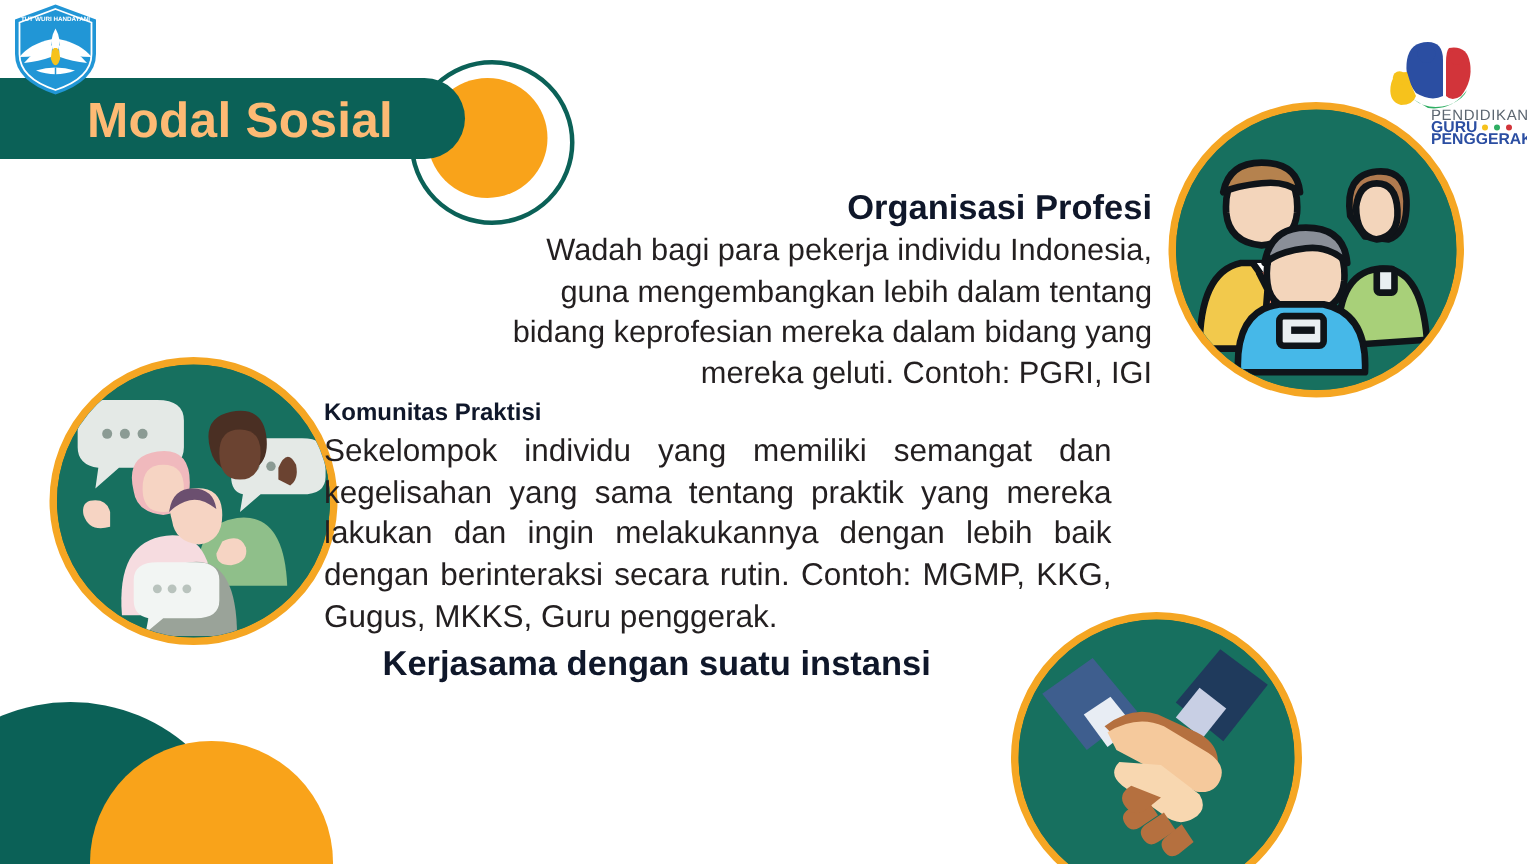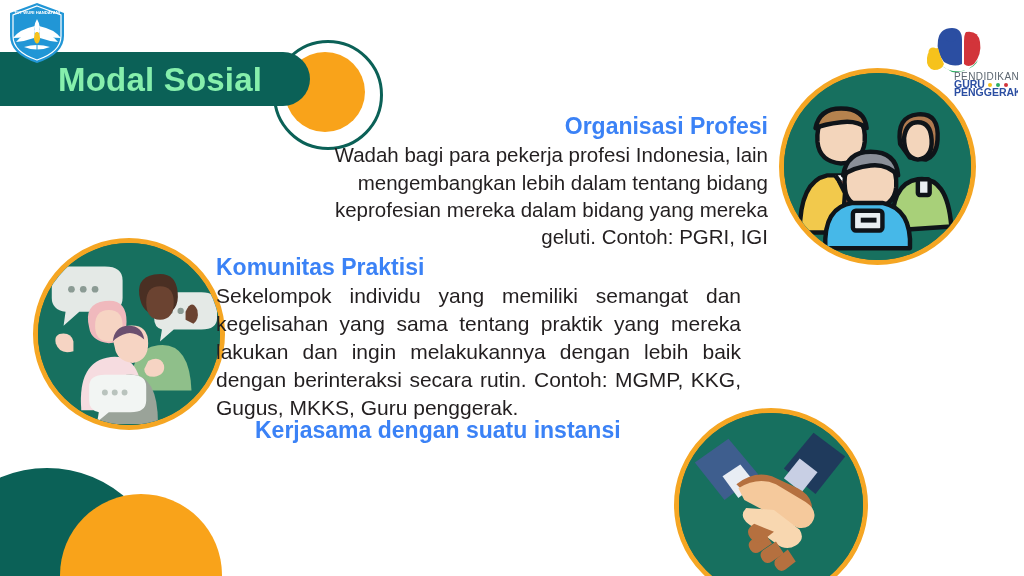--- a/index.html
+++ b/index.html
@@ -20,21 +20,21 @@
     border-radius:50%;background:#f9a31a;
   }
 
   
   .banner{
     position:absolute;left:-20px;top:52px;width:330px;height:54px;
     background:#0b6157;border-radius:0 30px 30px 0;
     display:flex;align-items:center;z-index:6;
   }
   .banner-title{
-    color:#86efac;font-size:33px;font-weight:700;letter-spacing:.2px;
+    color:#fdba74;font-size:33px;font-weight:700;letter-spacing:.2px;
     margin-left:78px;line-height:1;white-space:nowrap;
   }
   .banner-dot-ring{
     position:absolute;left:273px;top:40px;width:104px;height:104px;
     border-radius:50%;border:3px solid #0b6157;background:transparent;z-index:4;
   }
   .banner-dot{
     position:absolute;left:285px;top:52px;width:80px;height:80px;
     border-radius:50%;background:#f9a31a;z-index:5;
   }
@@ -51,32 +51,32 @@
     border:5px solid #f5a623;box-sizing:border-box;overflow:hidden;z-index:3;
   }
   .badge-people{left:779px;top:68px;width:197px;height:197px;}
   .badge-community{left:33px;top:238px;width:192px;height:192px;}
   .badge-handshake{left:674px;top:408px;width:194px;height:194px;}
   .badge svg{display:block;width:100%;height:100%;}
 
   
   .block{position:absolute;z-index:7;}
   .head{
-    color:#3b82f6;font-weight:700;line-height:1.1;margin:4px 0 2px 0;
+    color:#0f172a;font-weight:700;line-height:1.1;margin:16px 0 2px 0;
   }
   .body{
     color:#231f20;line-height:1.33;margin:0;
   }
 
   #block-organisasi{left:330px;top:110px;width:438px;text-align:right;}
   #block-organisasi .head{font-size:23px;}
   #block-organisasi .body{font-size:20.5px;}
 
   #block-komunitas{left:216px;top:251px;width:525px;text-align:justify;}
-  #block-komunitas .head{font-size:23px;text-align:left;}
+  #block-komunitas .head{font-size:16px;text-align:left;}
   #block-komunitas .body{font-size:21px;text-align:justify;}
 
   #block-kerjasama{left:255px;top:414px;width:424px;}
   #block-kerjasama .head{font-size:23px;}
   #block-kerjasama .body{font-size:20.5px;}
 </style>
 </head>
 <body>
 
 <div class="stage">
@@ -192,21 +192,21 @@
       <path d="M68 96 q-8 8 2 16 l28 20 q10 8 20 2 q10 -6 4 -16 l-26 -20 z" fill="#f8d7b0"></path>
       <path d="M86 120 l-12 8 q-6 4 -2 10 q4 6 10 2 l12 -8 z" fill="#b5703f"></path>
       <path d="M98 130 l-12 8 q-6 4 -2 10 q4 6 10 2 l12 -8 z" fill="#b5703f"></path>
       <path d="M110 138 l-10 8 q-6 4 -2 10 q4 6 10 2 l10 -8 z" fill="#b5703f"></path>
       <path d="M76 112 q-10 6 -4 14 q6 8 14 2 l10 -8 z" fill="#b5703f"></path>
     </svg>
   </div>
 
   <div class="block" id="block-organisasi">
     <div class="head">Organisasi Profesi</div>
-    <p class="body">Wadah bagi para pekerja profesi Indonesia, lain mengembangkan lebih dalam tentang bidang keprofesian mereka dalam bidang yang mereka geluti. Contoh: PGRI, IGI</p>
+    <p class="body">Wadah bagi para pekerja individu Indonesia, guna mengembangkan lebih dalam tentang bidang keprofesian mereka dalam bidang yang mereka geluti. Contoh: PGRI, IGI</p>
   </div>
 
   <div class="block" id="block-komunitas">
     <div class="head">Komunitas Praktisi</div>
     <p class="body">Sekelompok individu yang memiliki semangat dan kegelisahan yang sama tentang praktik yang mereka lakukan dan ingin melakukannya dengan lebih baik dengan berinteraksi secara rutin. Contoh: MGMP, KKG, Gugus, MKKS, Guru penggerak.</p>
   </div>
 
   <div class="block" id="block-kerjasama">
     <div class="head">Kerjasama dengan suatu instansi</div>
   </div>

